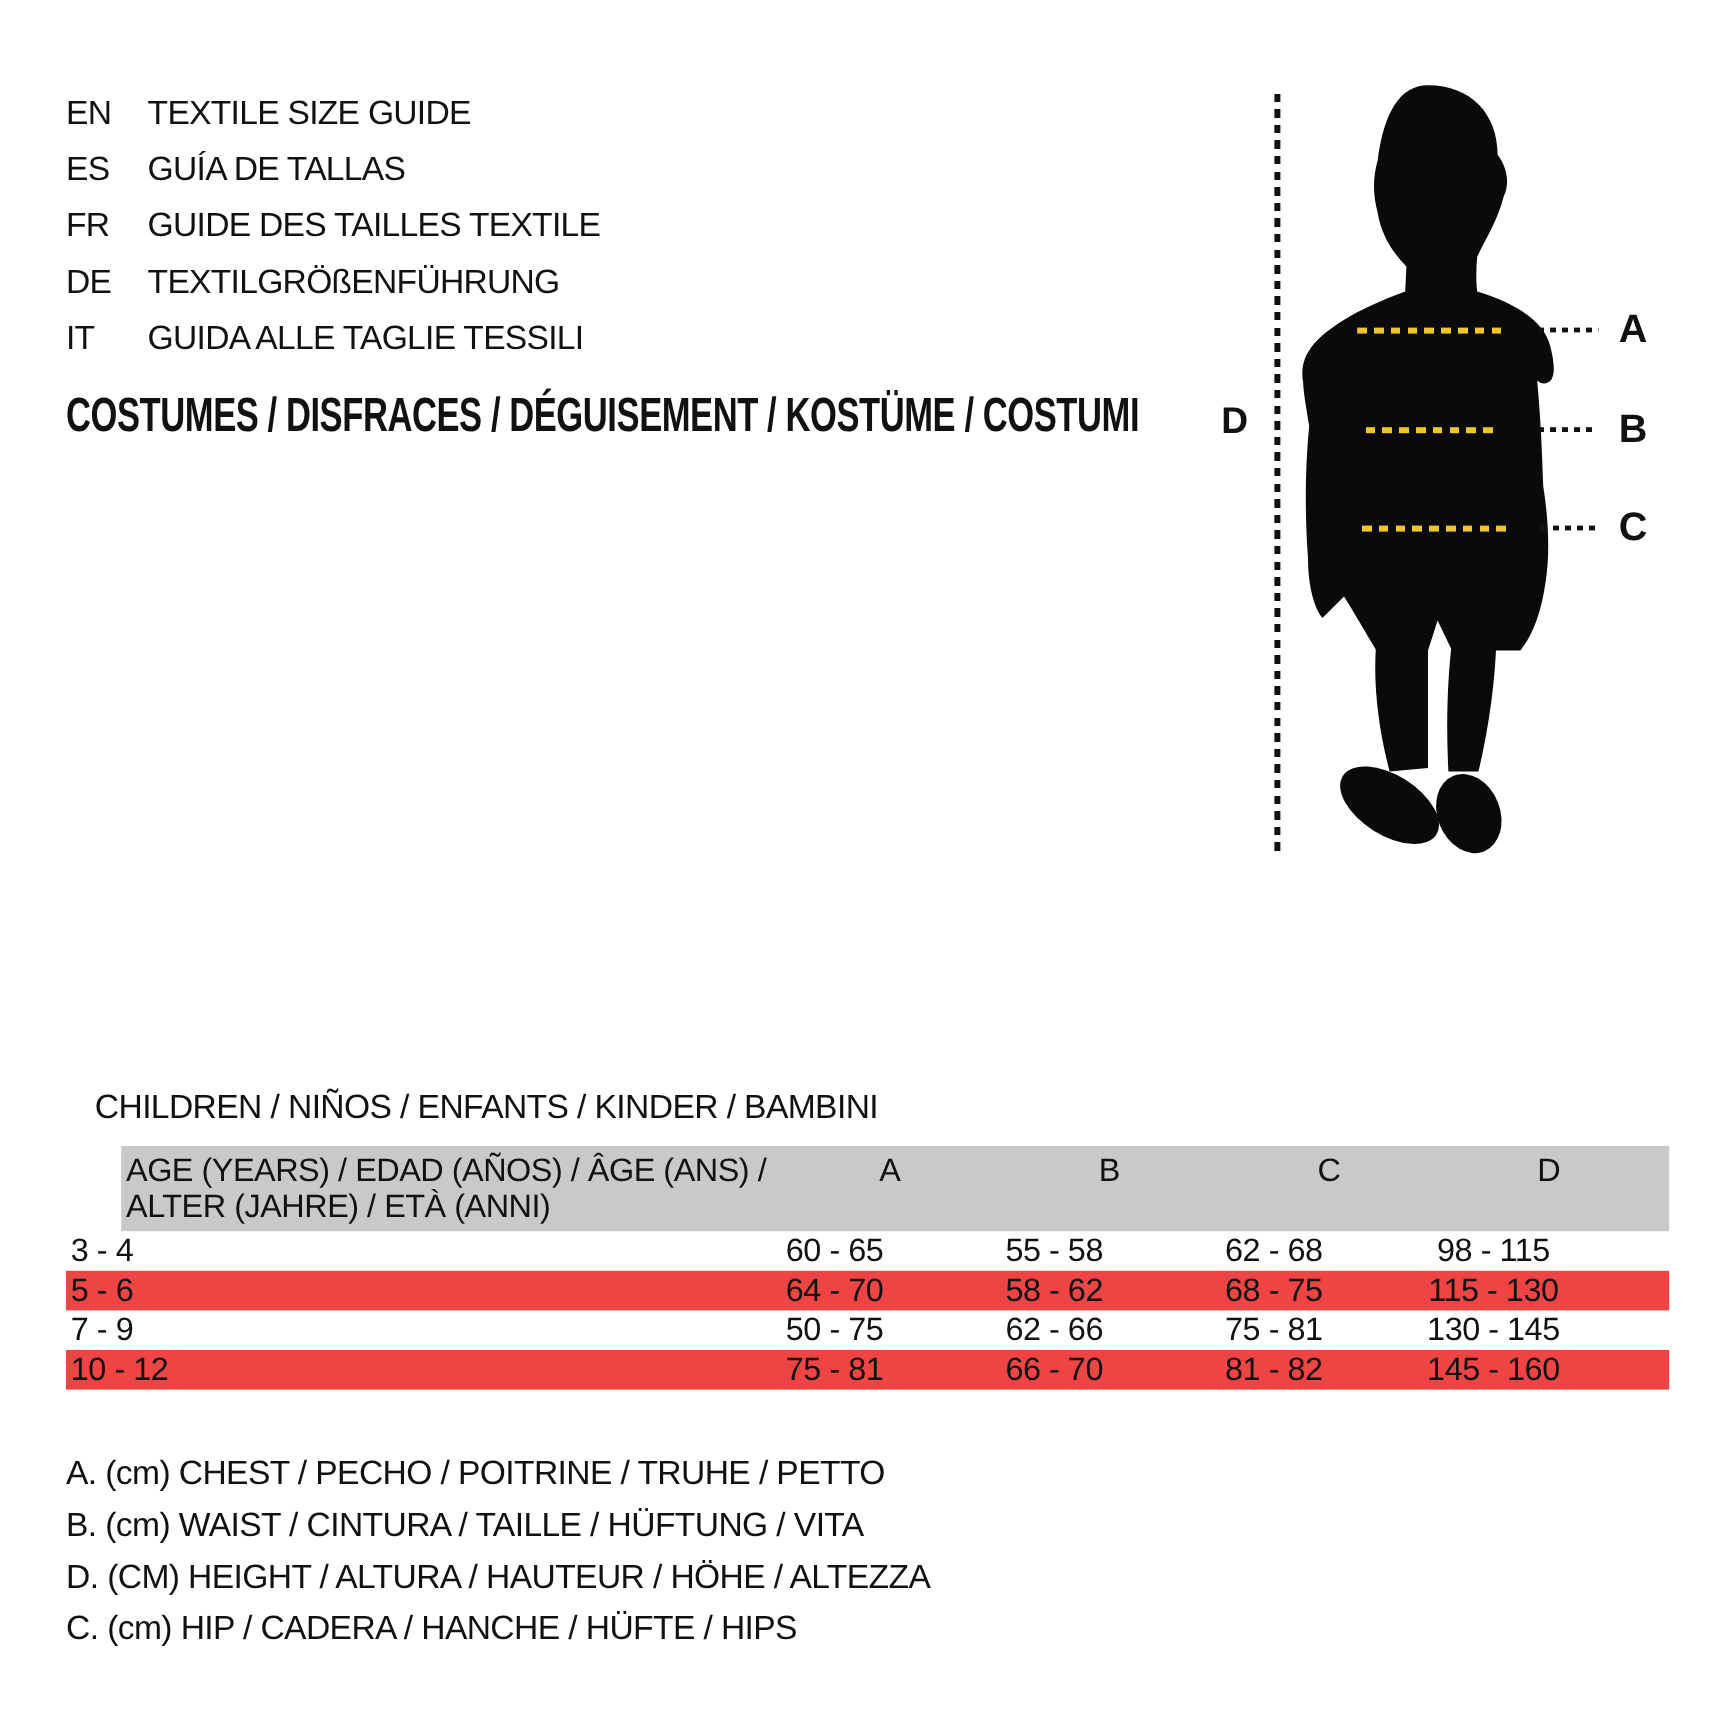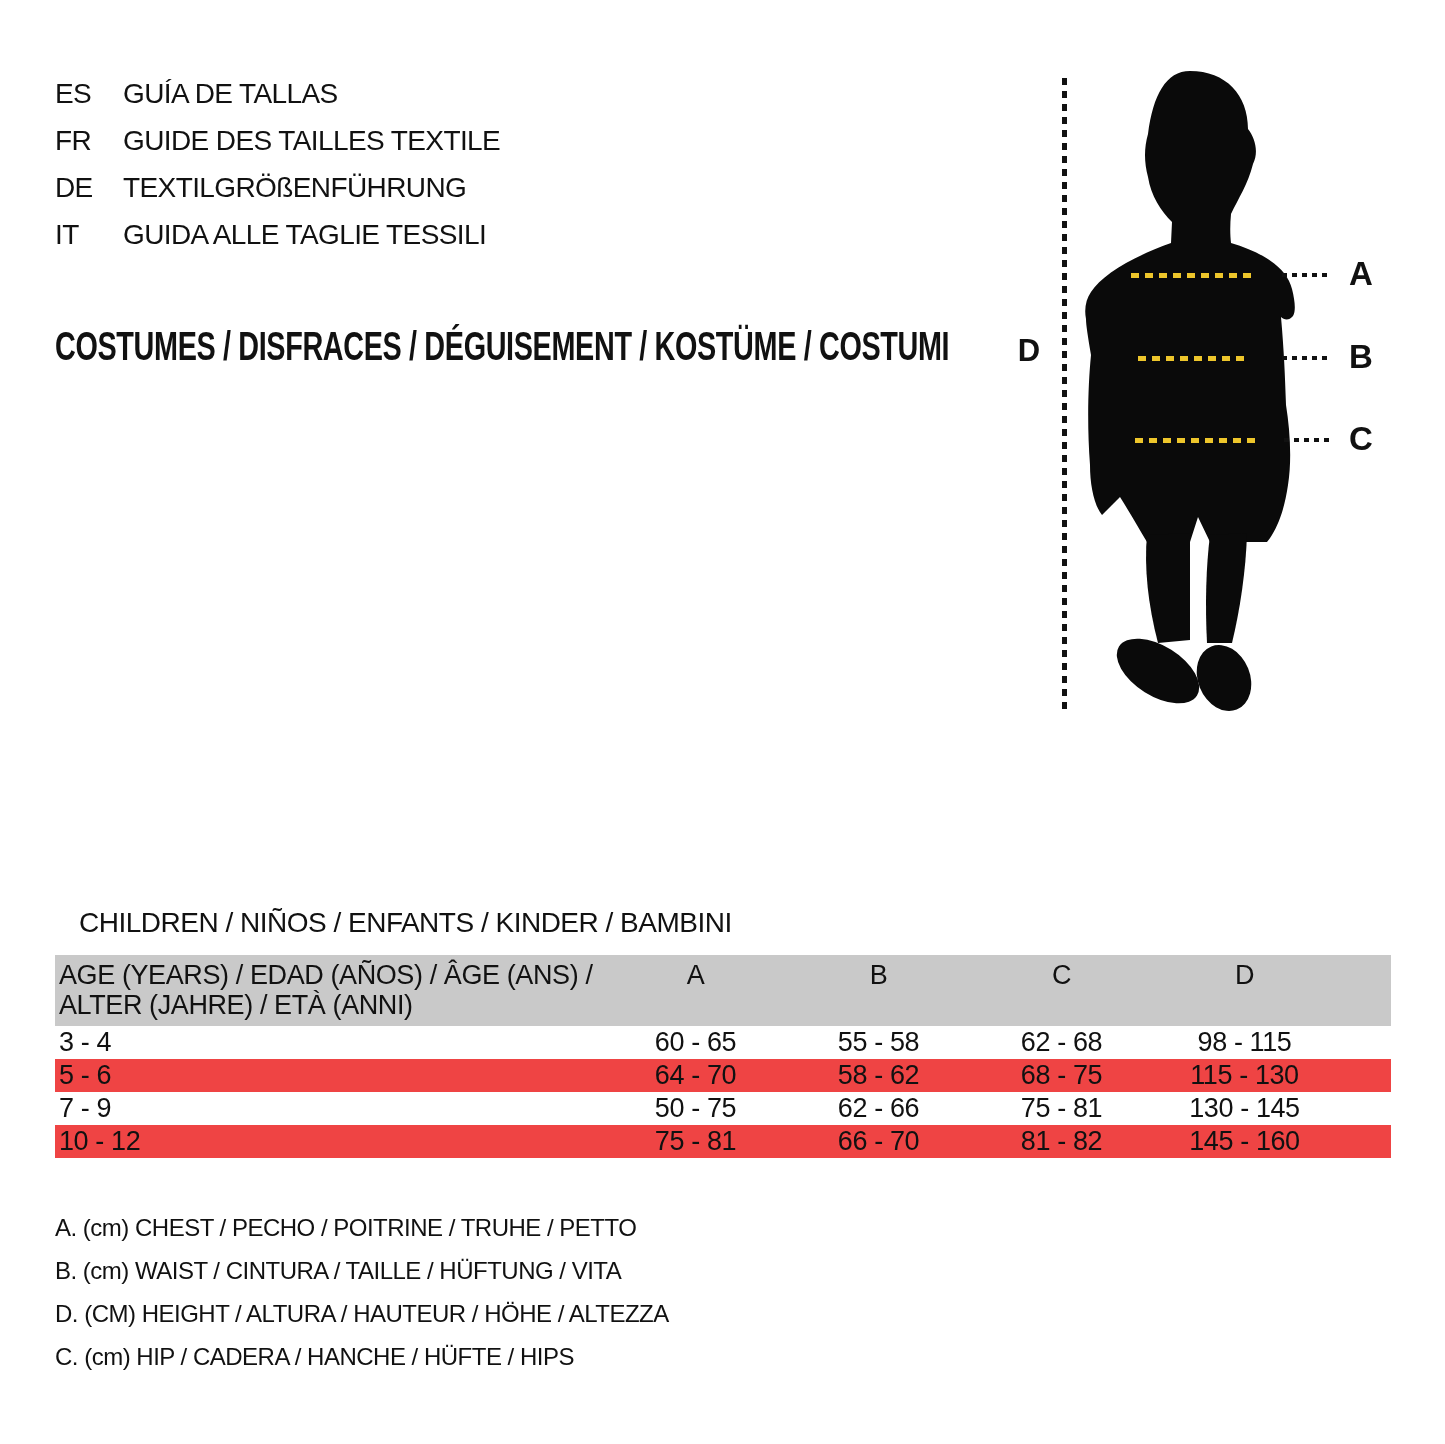--- a/index.html
+++ b/index.html
@@ -32,37 +32,41 @@
   .ld-c{left:1284px;top:438px;width:48px;}
   .marker-label{position:absolute;font-size:33px;font-weight:bold;line-height:34px;}
   .ml-a{left:1349px;top:257px;}
   .ml-b{left:1349px;top:340px;}
   .ml-c{left:1349px;top:422px;}
   
   .children-title{position:absolute;left:55px;top:905px;font-size:28px;letter-spacing:-0.5px;
     line-height:36px;white-space:nowrap;margin-left:24px;}
   .size-table{position:absolute;left:55px;top:955px;width:1336px;font-size:27px;letter-spacing:-0.4px;}
   .thead{background:#c9c9c9;display:grid;grid-template-columns:549px 183px 183px 183px 183px;
-    box-sizing:border-box;padding:5px 0 6px;}
+    box-sizing:border-box;padding:5px 0 6px;margin-left:46px;}
   .thead .age-head{padding-left:4px;line-height:30px;}
   .thead .col-letter{text-align:center;line-height:30px;}
   .trow{display:grid;grid-template-columns:549px 183px 183px 183px 183px;height:33px;line-height:33px;}
   .trow.stripe{background:#ef4444;}
   .trow .age-cell{padding-left:4px;}
   .trow .val-cell{text-align:center;}
   
-  .legend{position:absolute;left:55px;top:1206px;font-size:24px;letter-spacing:-0.5px;}
+  .legend{position:absolute;left:55px;top:1206px;font-size:28px;letter-spacing:-0.5px;}
   .legend-line{height:43px;line-height:43px;white-space:nowrap;}
 </style>
 </head>
 <body>
 
 <div id="canvas">
 
   <div class="lang-list">
+    <div class="lang-row">
+      <span>EN</span>
+      <span>TEXTILE SIZE GUIDE</span>
+    </div>
     <div class="lang-row">
       <span>ES</span>
       <span>GUÍA DE TALLAS</span>
     </div>
     <div class="lang-row">
       <span>FR</span>
       <span>GUIDE DES TAILLES TEXTILE</span>
     </div>
     <div class="lang-row">
       <span>DE</span>

